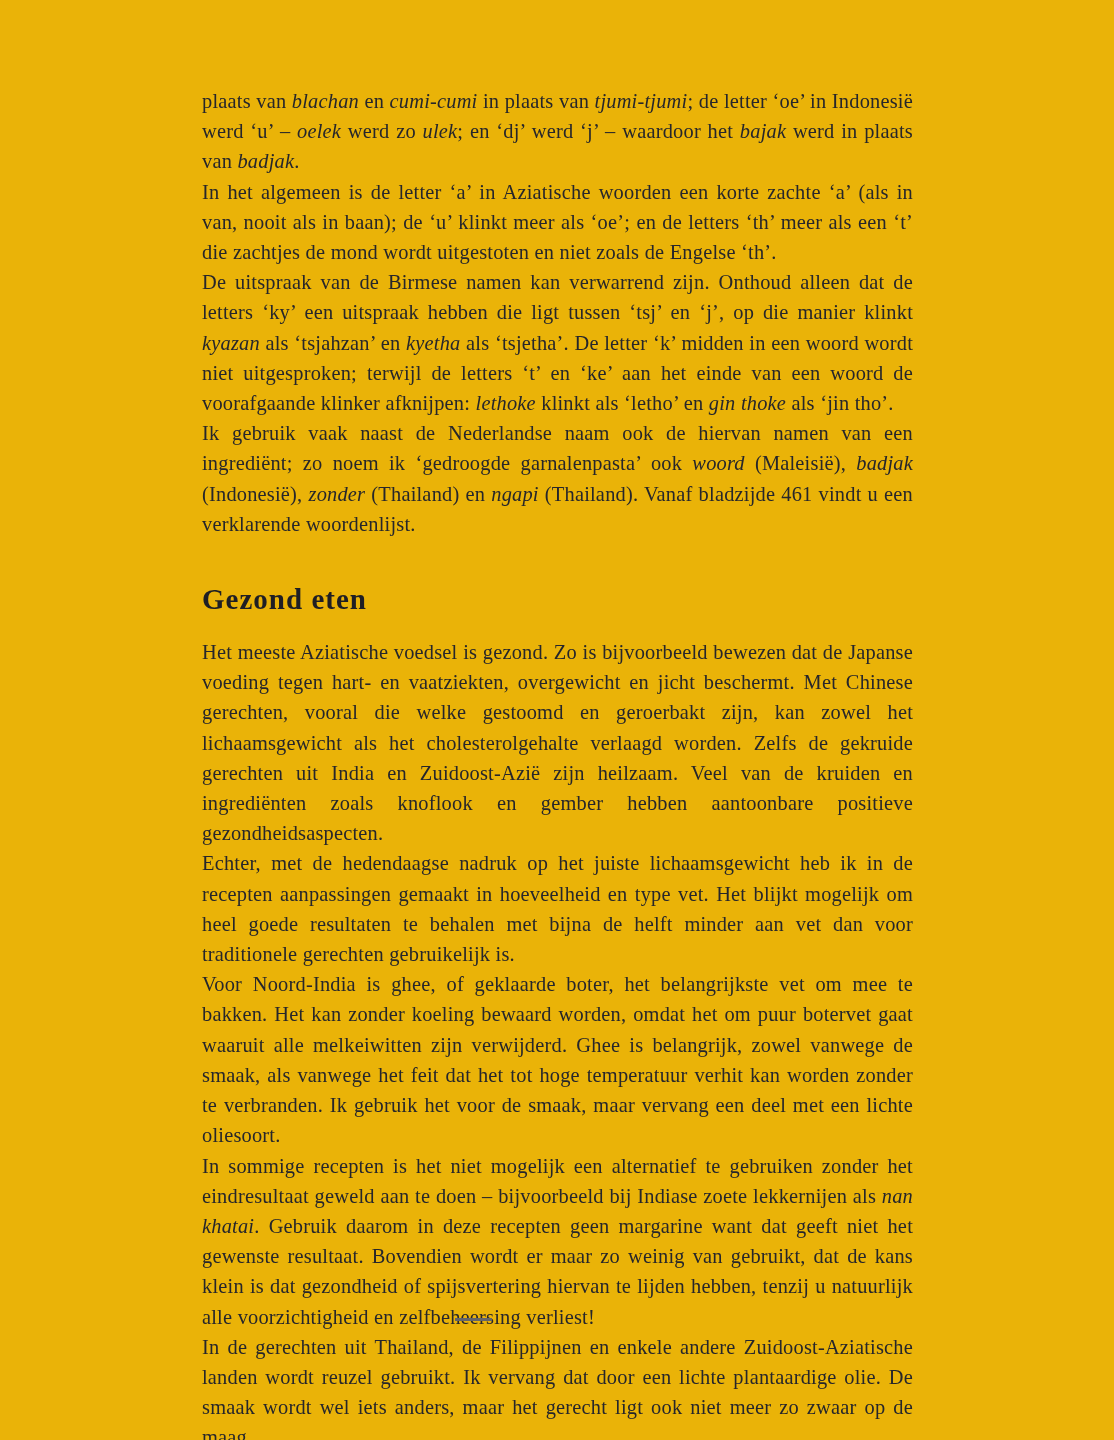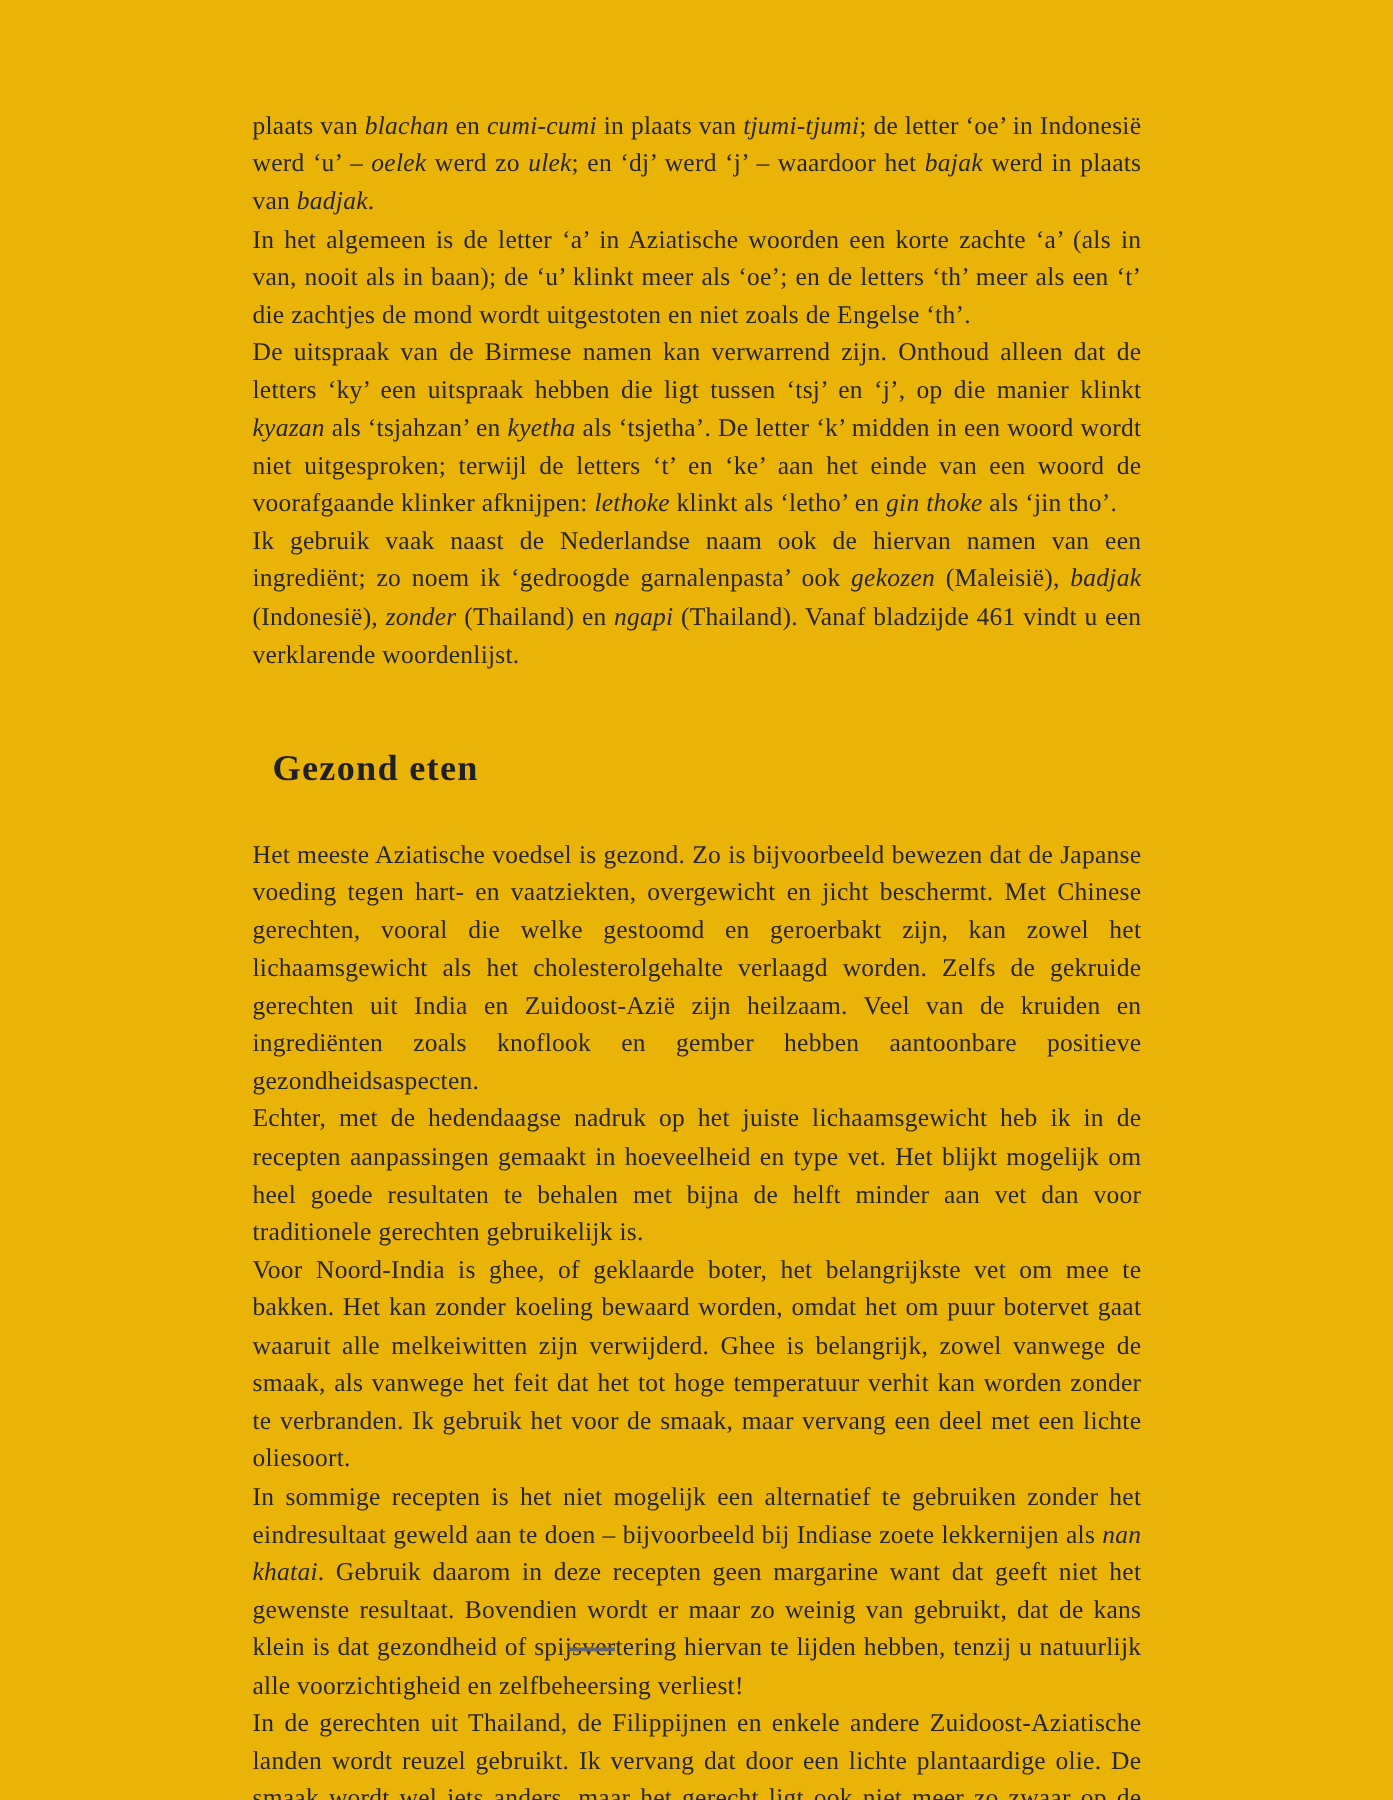--- a/index.html
+++ b/index.html
@@ -38,21 +38,21 @@
     letter-spacing: 0.01em;
     word-spacing: 0.005em;
   }
   .para.last-line-natural {
     text-align-last: left;
   }
   .para em {
     font-style: italic;
   }
   .section-heading {
-    margin: 16px;
+    margin: 0;
     padding-top: 43px;
     padding-bottom: 21px;
     font-size: 29px;
     line-height: 34px;
     font-weight: bold;
     letter-spacing: 0.035em;
     color: #1f1f24;
   }
   .footer {
     position: absolute;
@@ -90,21 +90,21 @@
 <body>
 
 <div class="page">
 
   <div class="text-column">
 
     <div>
       <p class="para"><span>plaats van </span><em>blachan</em><span> en </span><em>cumi-cumi</em><span> in plaats van </span><em>tjumi-tjumi</em><span>; de letter ‘oe’ in Indonesië werd ‘u’ – </span><em>oelek</em><span> werd zo </span><em>ulek</em><span>; en ‘dj’ werd ‘j’ – waardoor het </span><em>bajak</em><span> werd in plaats van </span><em>badjak</em><span>.</span></p>
       <p class="para"><span>In het algemeen is de letter ‘a’ in Aziatische woorden een korte zachte ‘a’ (als in van, nooit als in baan); de ‘u’ klinkt meer als ‘oe’; en de letters ‘th’ meer als een ‘t’ die zachtjes de mond wordt uitgestoten en niet zoals de Engelse ‘th’.</span></p>
       <p class="para"><span>De uitspraak van de Birmese namen kan verwarrend zijn. Onthoud alleen dat de letters ‘ky’ een uitspraak hebben die ligt tussen ‘tsj’ en ‘j’, op die manier klinkt </span><em>kyazan</em><span> als ‘tsjahzan’ en </span><em>kyetha</em><span> als ‘tsjetha’. De letter ‘k’ midden in een woord wordt niet uitgesproken; terwijl de letters ‘t’ en ‘ke’ aan het einde van een woord de voorafgaande klinker afknijpen: </span><em>lethoke</em><span> klinkt als ‘letho’ en </span><em>gin thoke</em><span> als ‘jin tho’.</span></p>
-      <p class="para"><span>Ik gebruik vaak naast de Nederlandse naam ook de hiervan namen van een ingrediënt; zo noem ik ‘gedroogde garnalenpasta’ ook </span><em>gekozen</em><span> (Maleisië), </span><em>badjak</em><span> (Indonesië), </span><em>zonder</em><span> (Thailand) en </span><em>ngapi</em><span> (Thailand). Vanaf bladzijde 461 vindt u een verklarende woordenlijst.</span></p>
+      <p class="para"><span>Ik gebruik vaak naast de Nederlandse naam ook de hiervan namen van een ingrediënt; zo noem ik ‘gedroogde garnalenpasta’ ook </span><em>woord</em><span> (Maleisië), </span><em>badjak</em><span> (Indonesië), </span><em>zonder</em><span> (Thailand) en </span><em>ngapi</em><span> (Thailand). Vanaf bladzijde 461 vindt u een verklarende woordenlijst.</span></p>
     </div>
 
     <h2 class="section-heading">Gezond eten</h2>
 
     <div>
       <p class="para"><span>Het meeste Aziatische voedsel is gezond. Zo is bijvoorbeeld bewezen dat de Japanse voeding tegen hart- en vaatziekten, overgewicht en jicht beschermt. Met Chinese gerechten, vooral die welke gestoomd en geroerbakt zijn, kan zowel het lichaamsgewicht als het cholesterolgehalte verlaagd worden. Zelfs de gekruide gerechten uit India en Zuidoost-Azië zijn heilzaam. Veel van de kruiden en ingrediënten zoals knoflook en gember hebben aantoonbare positieve gezondheidsaspecten.</span></p>
       <p class="para"><span>Echter, met de hedendaagse nadruk op het juiste lichaamsgewicht heb ik in de recepten aanpassingen gemaakt in hoeveelheid en type vet. Het blijkt mogelijk om heel goede resultaten te behalen met bijna de helft minder aan vet dan voor traditionele gerechten gebruikelijk is.</span></p>
       <p class="para"><span>Voor Noord-India is ghee, of geklaarde boter, het belangrijkste vet om mee te bakken. Het kan zonder koeling bewaard worden, omdat het om puur botervet gaat waaruit alle melkeiwitten zijn verwijderd. Ghee is belangrijk, zowel vanwege de smaak, als vanwege het feit dat het tot hoge temperatuur verhit kan worden zonder te verbranden. Ik gebruik het voor de smaak, maar vervang een deel met een lichte oliesoort.</span></p>
       <p class="para"><span>In sommige recepten is het niet mogelijk een alternatief te gebruiken zonder het eindresultaat geweld aan te doen – bijvoorbeeld bij Indiase zoete lekkernijen als </span><em>nan khatai</em><span>. Gebruik daarom in deze recepten geen margarine want dat geeft niet het gewenste resultaat. Bovendien wordt er maar zo weinig van gebruikt, dat de kans klein is dat gezondheid of spijsvertering hiervan te lijden hebben, tenzij u natuurlijk alle voorzichtigheid en zelfbeheersing verliest!</span></p>
       <p class="para"><span>In de gerechten uit Thailand, de Filippijnen en enkele andere Zuidoost-Aziatische landen wordt reuzel gebruikt. Ik vervang dat door een lichte plantaardige olie. De smaak wordt wel iets anders, maar het gerecht ligt ook niet meer zo zwaar op de maag.</span></p>

